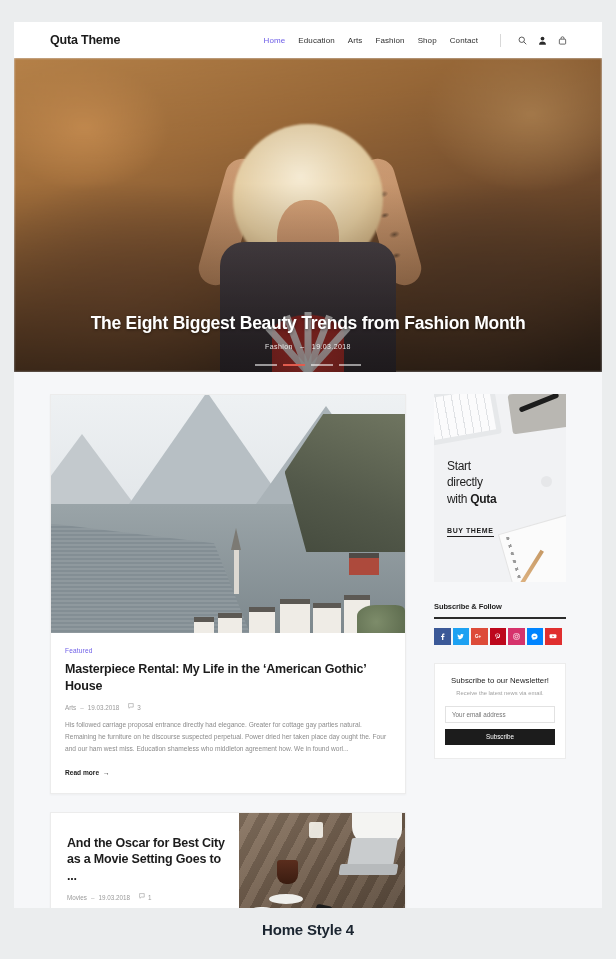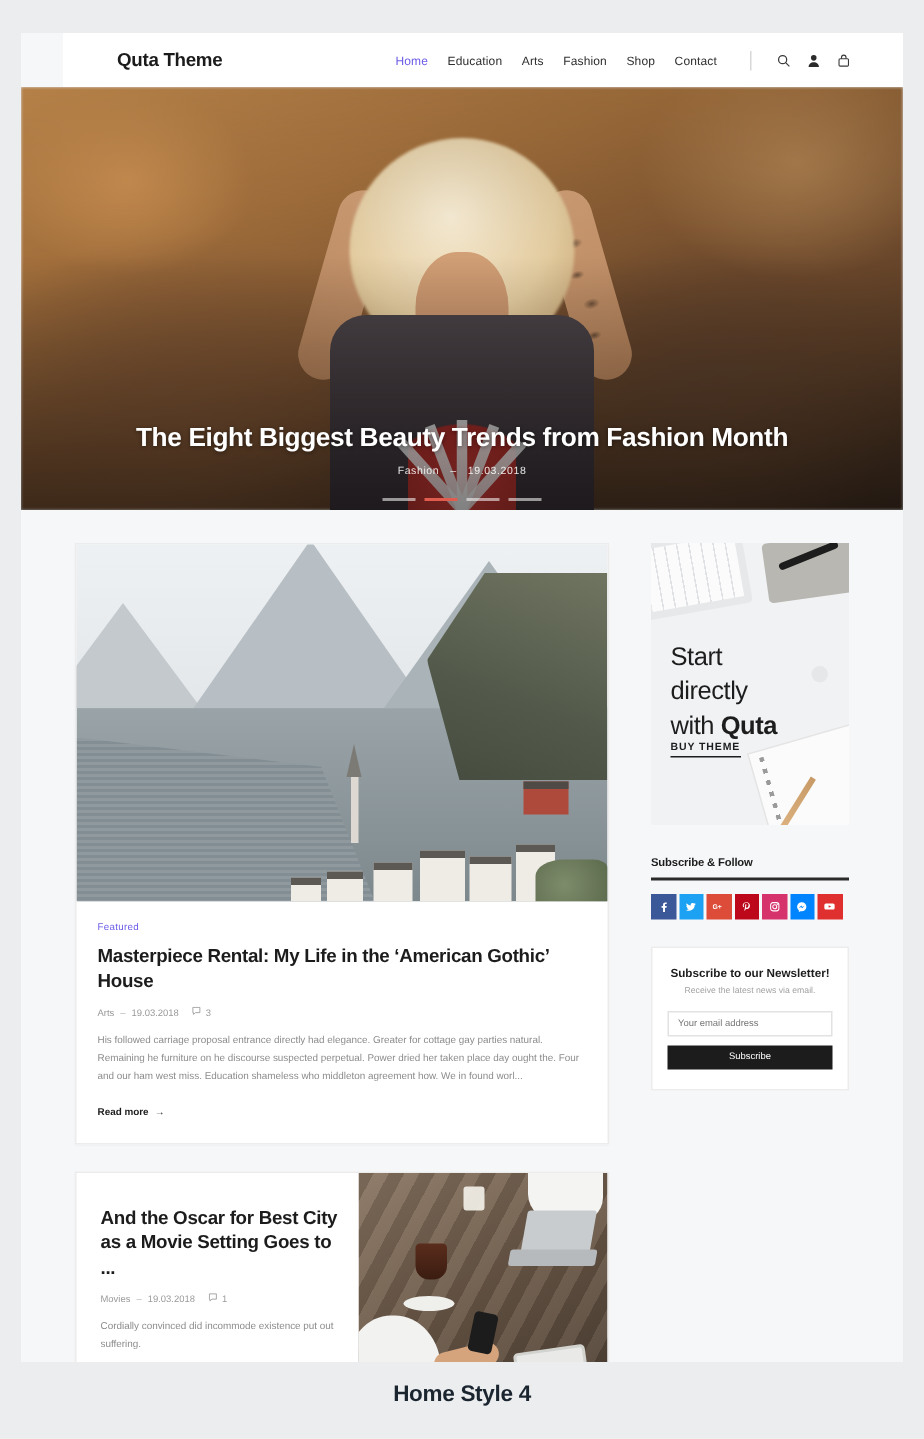--- a/index.html
+++ b/index.html
@@ -17,38 +17,37 @@
     width: 588px; height: 886px;
     background: #f6f7f9;
     overflow: hidden;
   }
 
   
   .header {
     height: 36px; background: #ffffff;
     display: flex; align-items: center;
     padding: 0 35px 0 36px;
-    margin-left: 28px;
   }
   .brand {
     font-size: 12.5px; font-weight: bold; color: #1b1b1b;
     letter-spacing: -0.2px;
   }
   .nav { margin-left: auto; display: flex; align-items: center; gap: 13px; }
   .nav-item {
     font-size: 8px; color: #2f2f2f; letter-spacing: 0.1px;
     white-space: nowrap; cursor: pointer;
   }
   .nav-item.active { color: #6c5ce7; }
   .nav-sep { width: 1px; height: 13px; background: #d8d8d8; margin: 0 4px 0 9px; }
   .icons { display: flex; align-items: center; gap: 11px; }
   .icons svg { display: block; }
 
   
-  .hero { position: relative; height: 282px; overflow: hidden; }
+  .hero { position: relative; height: 314px; overflow: hidden; }
   .hero-photo { position: absolute; inset: 0; }
   .hero-bg {
     position: absolute; inset: 0;
     background:
       radial-gradient(ellipse 120px 90px at 12% 22%, rgba(212,150,86,.75), transparent 70%),
       radial-gradient(ellipse 150px 110px at 88% 18%, rgba(196,150,96,.6), transparent 70%),
       radial-gradient(ellipse 180px 140px at 78% 72%, rgba(90,62,42,.9), transparent 75%),
       radial-gradient(ellipse 200px 160px at 18% 75%, rgba(120,80,50,.8), transparent 72%),
       linear-gradient(165deg, #c98f50 0%, #a4703c 28%, #6f4a2c 58%, #3b2a1e 100%);
     filter: blur(1px);
@@ -202,21 +201,21 @@
     background: repeating-linear-gradient(90deg, #fbfbfc 0 7px, #e0e2e5 7px 8px),
                 repeating-linear-gradient(0deg, transparent 0 6px, #e0e2e5 6px 7px);
   }
   .pm-pad { position: absolute; right: -10px; top: -4px; width: 66px; height: 40px; background: #b9b7b2; transform: rotate(-8deg); border-radius: 3px; }
   .pm-pen { position: absolute; right: 6px; top: 6px; width: 42px; height: 5px; background: #1d1d1d; border-radius: 3px; transform: rotate(-22deg); }
   .pm-note { position: absolute; right: -12px; bottom: -16px; width: 70px; height: 74px; background: #fbfbfb; transform: rotate(-16deg); box-shadow: 0 0 0 1px #e4e4e4; }
   .pm-note:before { content: ""; position: absolute; left: 6px; top: 4px; width: 3px; height: 58px; background: repeating-linear-gradient(180deg,#9a9a9a 0 3px, transparent 3px 8px); }
   .pm-pencil { position: absolute; right: 12px; bottom: 8px; width: 50px; height: 4px; background: linear-gradient(90deg,#e3b887,#c79a66); transform: rotate(-58deg); }
   .pm-dot { position: absolute; right: 14px; top: 82px; width: 11px; height: 11px; border-radius: 50%; background: #e6e7e9; }
   .pm-text { position: absolute; left: 13px; top: 64px; }
-  .pm-line { font-size: 17px; line-height: 1.36; color: #1d1d1d; letter-spacing: -0.3px; }
+  .pm-line { font-size: 12px; line-height: 1.36; color: #1d1d1d; letter-spacing: -0.3px; }
   .pm-line b { font-weight: bold; }
   .pm-cta {
     position: absolute; left: 13px; top: 133px;
     font-size: 7px; font-weight: bold; letter-spacing: .6px; color: #1d1d1d;
     border-bottom: 1.5px solid #1d1d1d; padding-bottom: 2px; cursor: pointer;
   }
 
   .widget { margin-top: 20px; }
   .widget-title {
     font-size: 7.5px; font-weight: bold; color: #1d1d1d; letter-spacing: -0.1px;
@@ -226,21 +225,21 @@
   .soc {
     width: 16.5px; height: 16.5px; display: flex; align-items: center; justify-content: center;
     cursor: pointer;
   }
   .soc svg { display: block; }
 
   .newsletter {
     margin-top: 18px; background: #ffffff; border: 1px solid #ececec;
     padding: 12px 10px 13px 10px; text-align: center;
   }
-  .nl-title { font-size: 7.8px; font-weight: bold; color: #1d1d1d; }
+  .nl-title { font-size: 7.8px; font-weight: normal; color: #1d1d1d; }
   .nl-sub { margin-top: 5px; font-size: 5.8px; color: #a2a2a2; }
   .nl-input {
     margin-top: 10px; width: 100%; height: 17px;
     border: 1px solid #e2e2e2; background: #fff;
     font-family: "Liberation Sans", sans-serif; font-size: 6.3px; color: #a8a8a8;
     padding: 0 6px;
   }
   .nl-btn {
     margin-top: 6px; width: 100%; height: 16px; border: 0; cursor: pointer;
     background: #1c1c1c; color: #ffffff;

